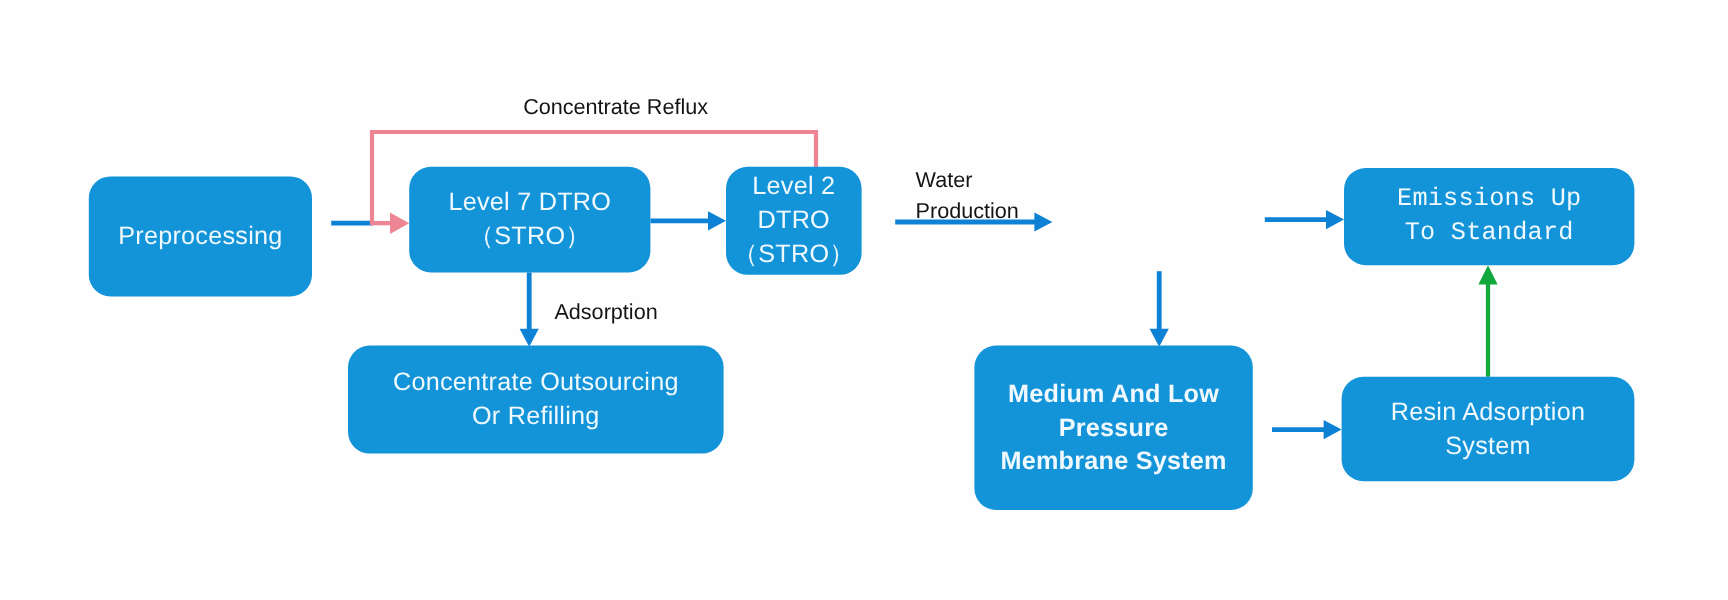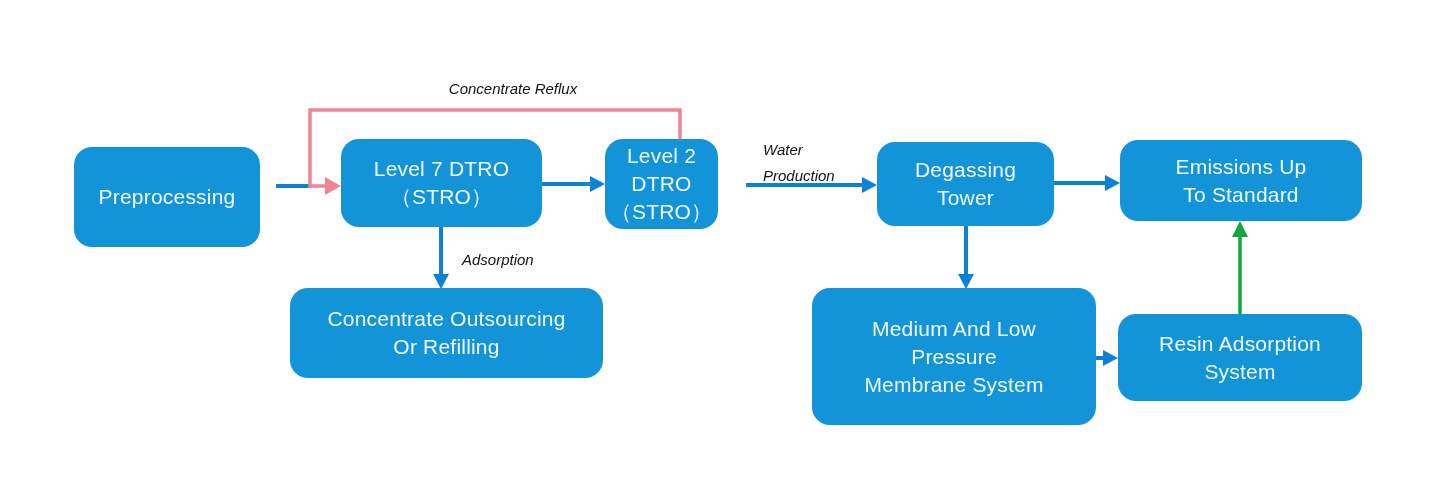--- a/index.html
+++ b/index.html
@@ -24,33 +24,32 @@
     justify-content: center;
     text-align: center;
     font-size: 21px;
     line-height: 28px;
     white-space: pre-line;
     letter-spacing: 0.2px;
   }
   .edge-label {
     position: absolute;
     color: var(--label-text, #141414);
-    font-size: 15px;
+    font-size: 18px;
     line-height: 26px;
     white-space: pre-line;
-    font-style: italic;
   }
   
   #n-preprocessing   { left: 74px;   top: 147px; width: 186px; height: 100px; }
   #n-level1          { left: 341px;  top: 139px; width: 201px; height: 88px; }
   #n-level2          { left: 605px;  top: 139px; width: 113px; height: 90px; }
   #n-degassing       { left: 877px;  top: 142px; width: 177px; height: 84px; }
-  #n-emissions       { left: 1120px; top: 140px; width: 242px; height: 81px; }
+  #n-emissions       { left: 1120px; top: 140px; width: 242px; height: 81px; font-family: Liberation Mono, monospace; }
   #n-concentrate-out { left: 290px;  top: 288px; width: 313px; height: 90px; }
-  #n-medium-low      { left: 812px;  top: 288px; width: 284px; height: 137px; }
+  #n-medium-low      { left: 812px;  top: 288px; width: 232px; height: 137px; font-weight: bold; }
   #n-resin           { left: 1118px; top: 314px; width: 244px; height: 87px; }
   
   #l-reflux      { left: 393px; top: 76px;  width: 240px; text-align: center; }
   #l-water       { left: 763px; top: 137px; text-align: left; }
   #l-concentrate { left: 462px; top: 247px; }
   svg.edges {
     position: absolute;
     left: 0; top: 0;
     pointer-events: none;
   }
@@ -118,22 +117,20 @@
 
   <div class="node" id="n-preprocessing">Preprocessing</div>
 
   <div class="node" id="n-level1">Level 7 DTRO
 （STRO）</div>
 
   <div class="node" id="n-level2">Level 2
 DTRO
 （STRO）</div>
 
-  <div class="node" id="n-degassing">Degassing
-Tower</div>
 
   <div class="node" id="n-emissions">Emissions Up
 To Standard</div>
 
   <div class="node" id="n-concentrate-out">Concentrate Outsourcing
 Or Refilling</div>
 
   <div class="node" id="n-medium-low">Medium And Low
 Pressure
 Membrane System</div>

